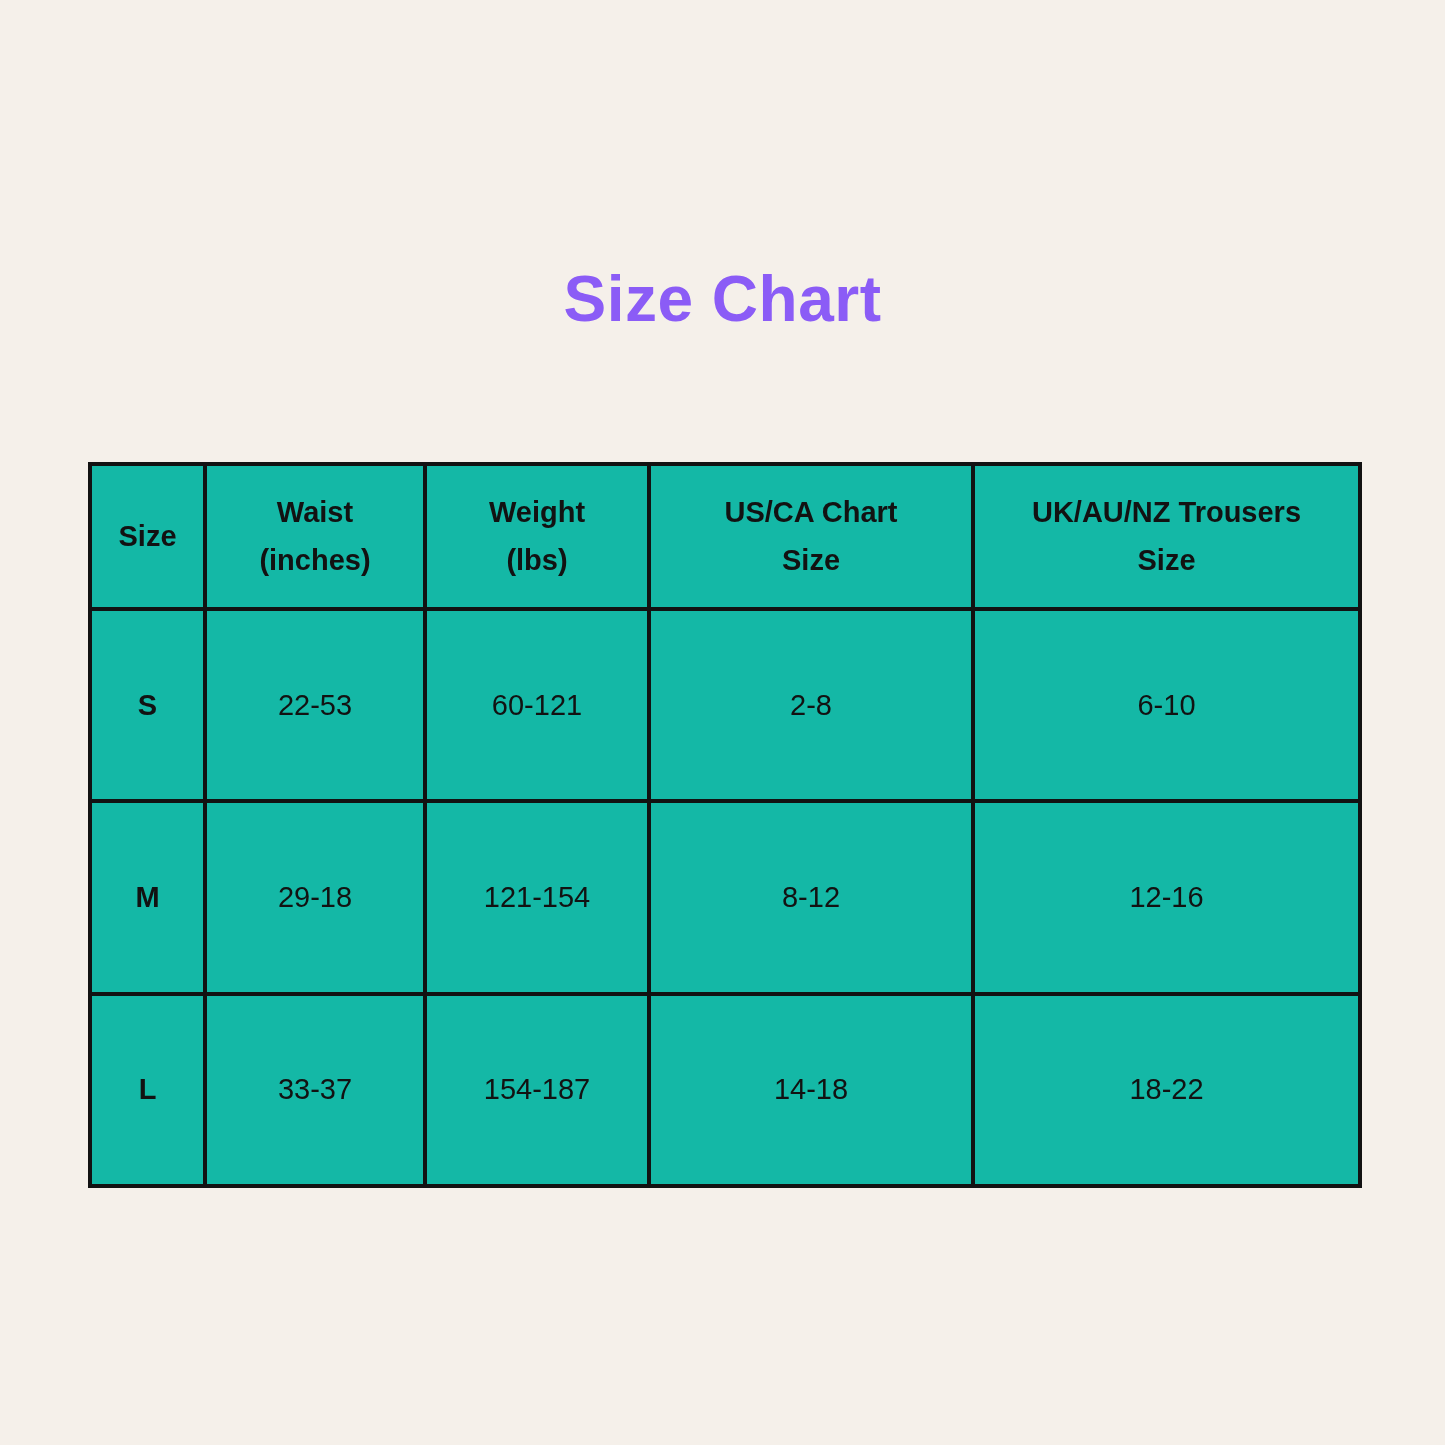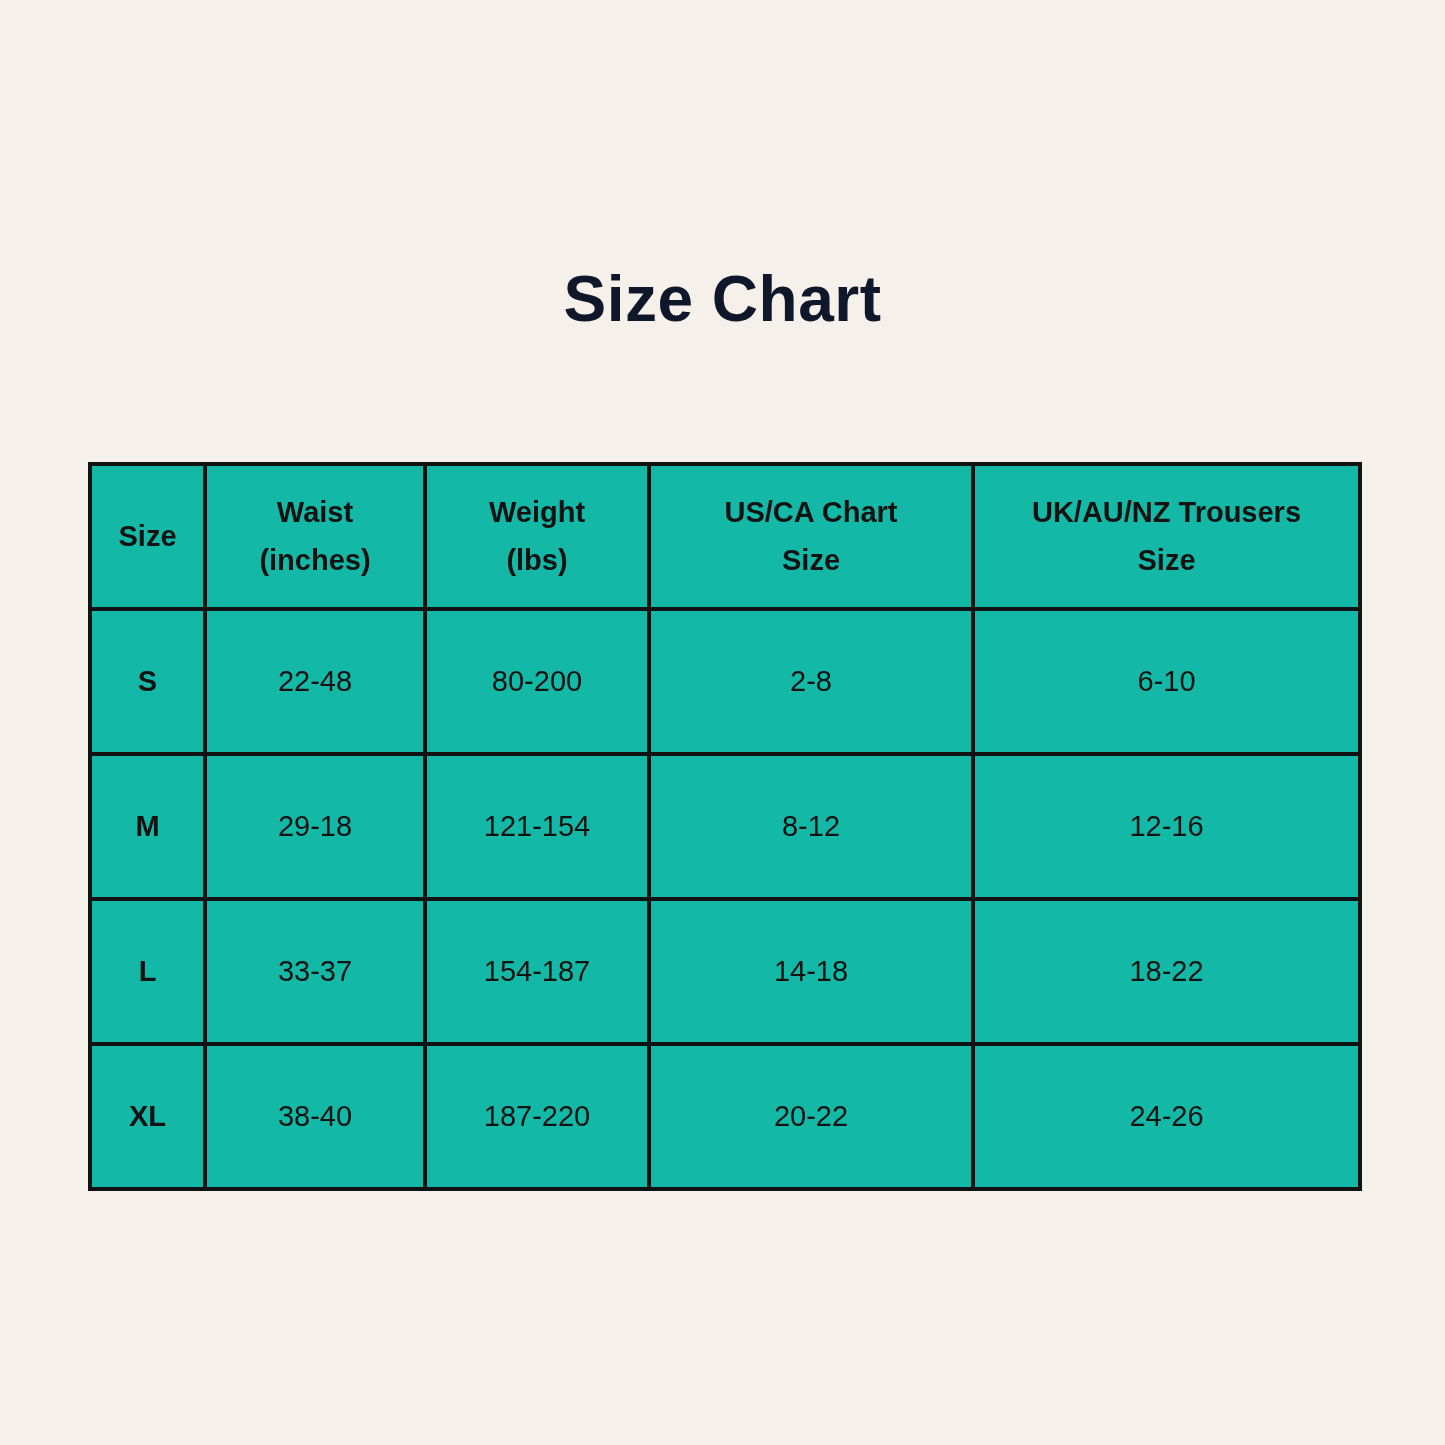--- a/index.html
+++ b/index.html
@@ -16,21 +16,21 @@
   }
   .page-title {
     position: absolute;
     top: 262px;
     left: 0;
     width: 100%;
     text-align: center;
     font-size: 64px;
     font-weight: 700;
     letter-spacing: 0.5px;
-    color: #0f172a;
+    color: #8b5cf6;
   }
   table.size-chart {
     position: absolute;
     left: 88px;
     top: 462px;
     width: 1270px;
     height: 726px;
     border-collapse: collapse;
     table-layout: fixed;
     background: #14b8a6;
@@ -88,40 +88,33 @@
         </th>
         <th>
           <div>UK/AU/NZ Trousers</div>
           <div>Size</div>
         </th>
       </tr>
     </thead>
   <tbody>
       <tr>
         <td class="size-cell">S</td>
-        <td>22-48</td>
-        <td>80-200</td>
+        <td>22-53</td>
+        <td>60-121</td>
         <td>2-8</td>
         <td>6-10</td>
       </tr>
       <tr>
         <td class="size-cell">M</td>
         <td>29-18</td>
         <td>121-154</td>
         <td>8-12</td>
         <td>12-16</td>
       </tr>
       <tr>
         <td class="size-cell">L</td>
         <td>33-37</td>
         <td>154-187</td>
         <td>14-18</td>
         <td>18-22</td>
       </tr>
-      <tr>
-        <td class="size-cell">XL</td>
-        <td>38-40</td>
-        <td>187-220</td>
-        <td>20-22</td>
-        <td>24-26</td>
-      </tr>
     </tbody>
 </table>
 
 </body></html>

